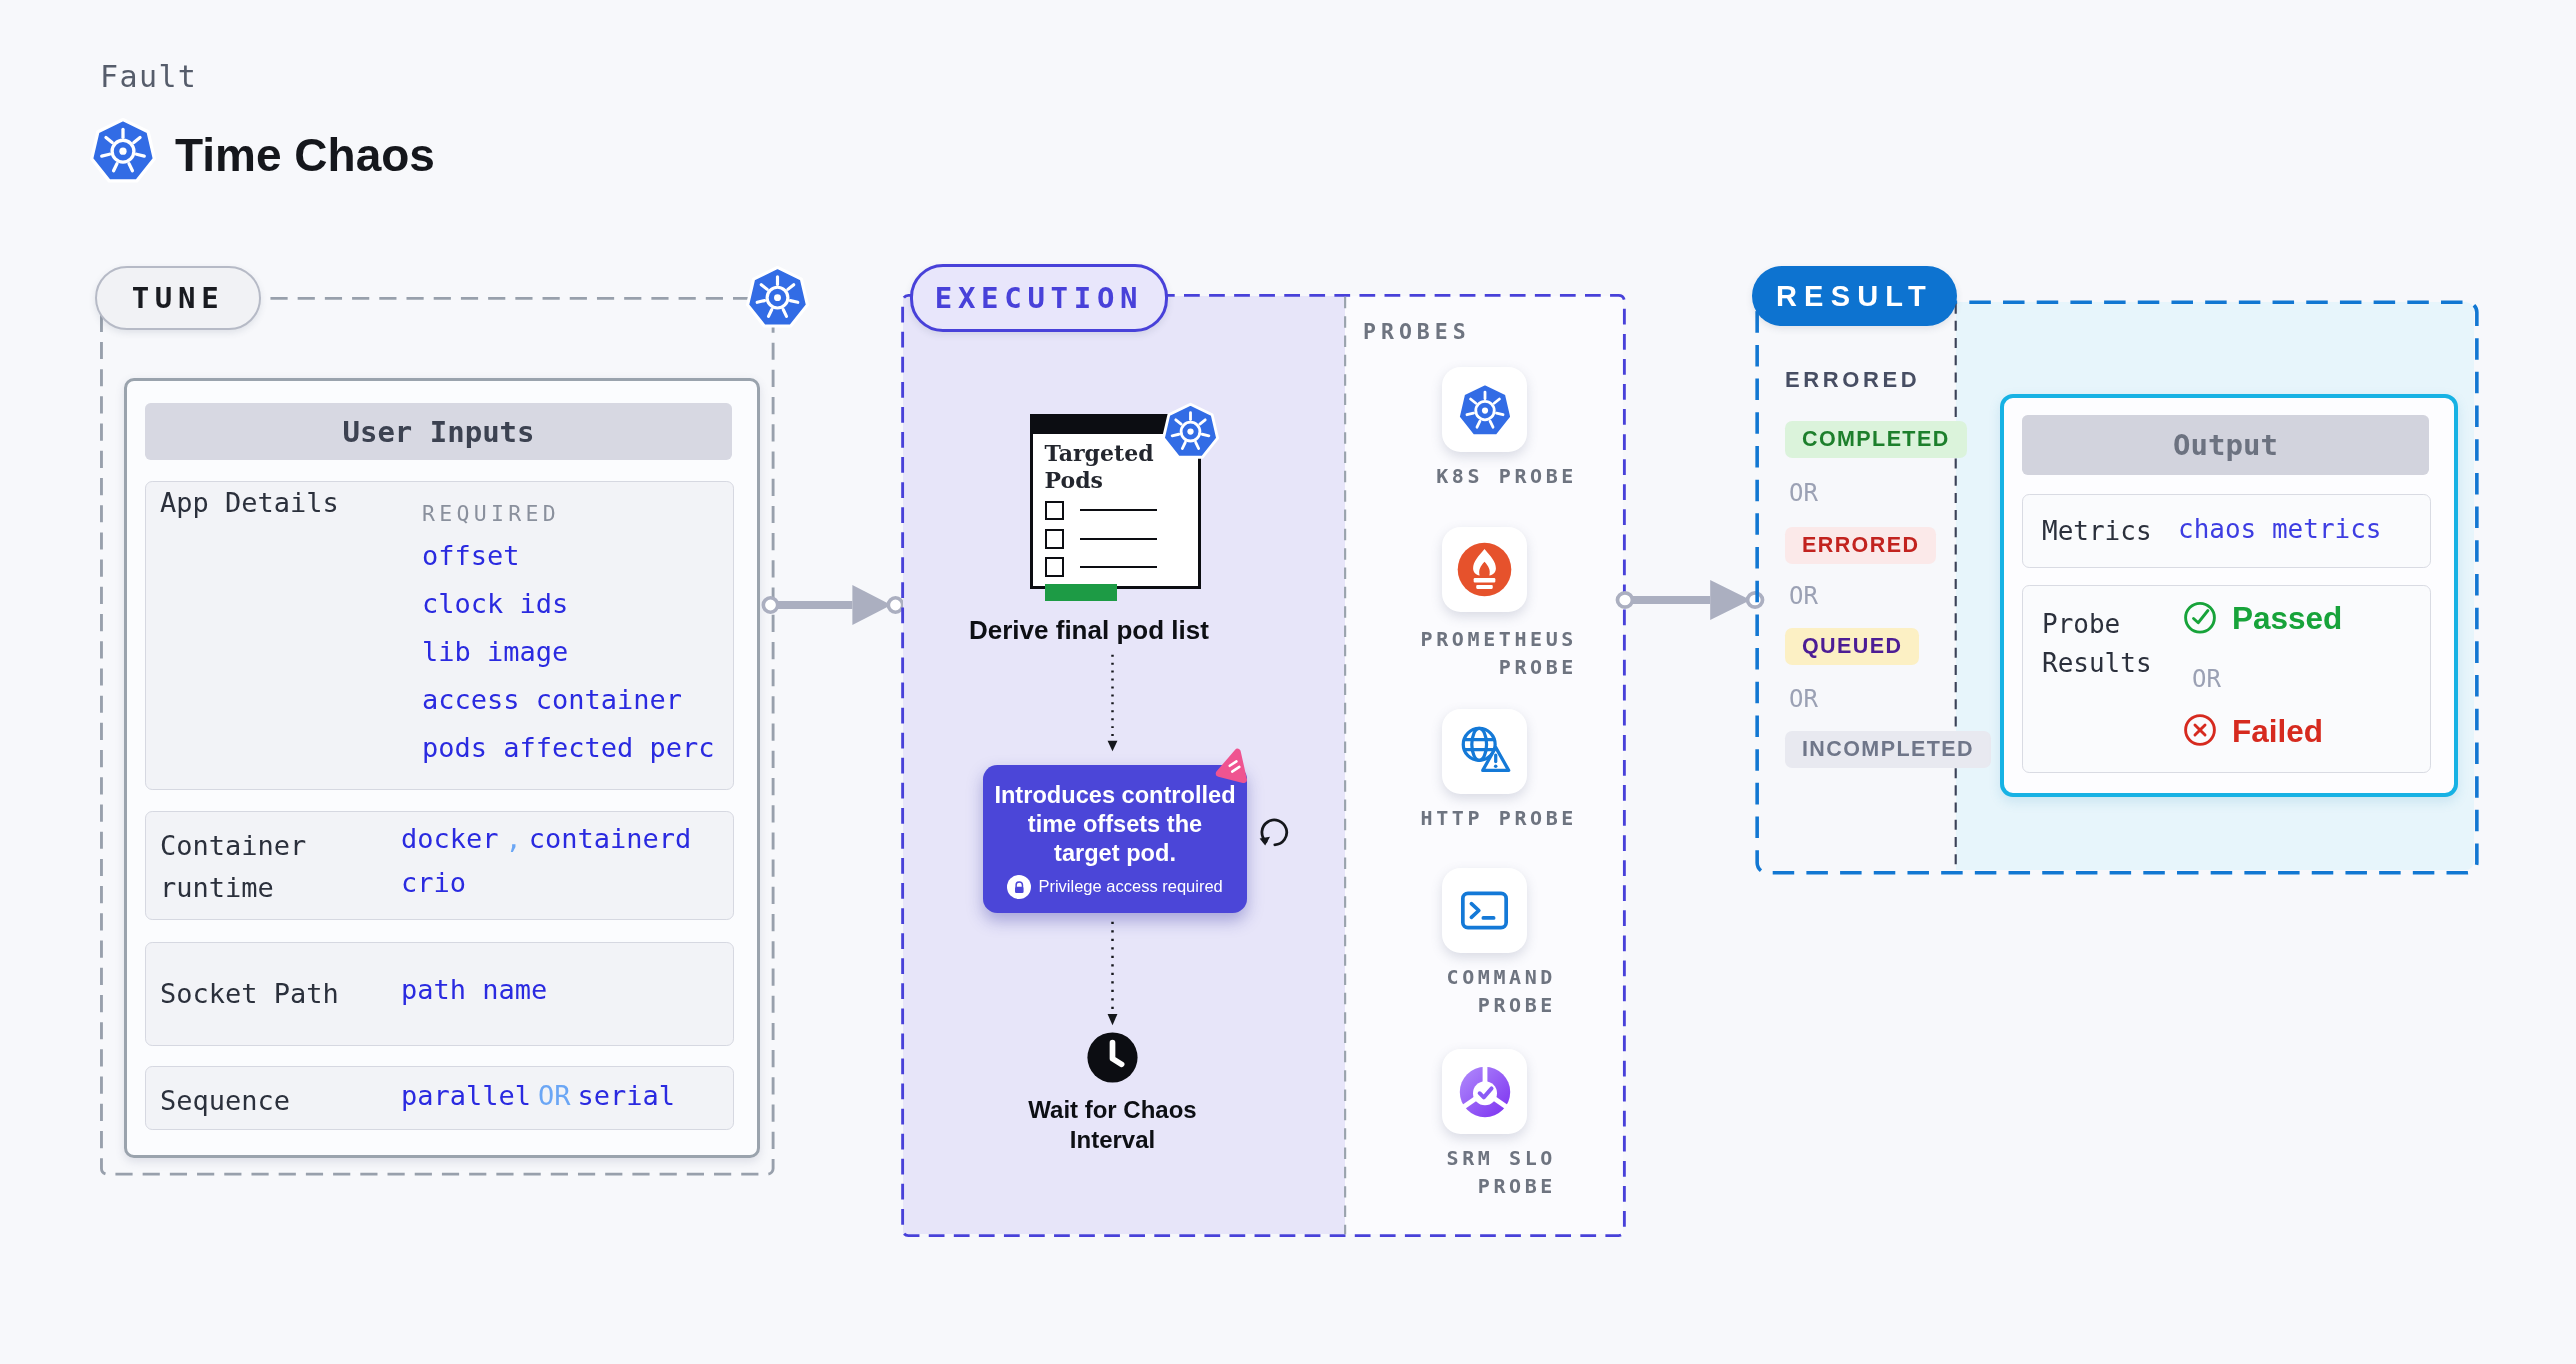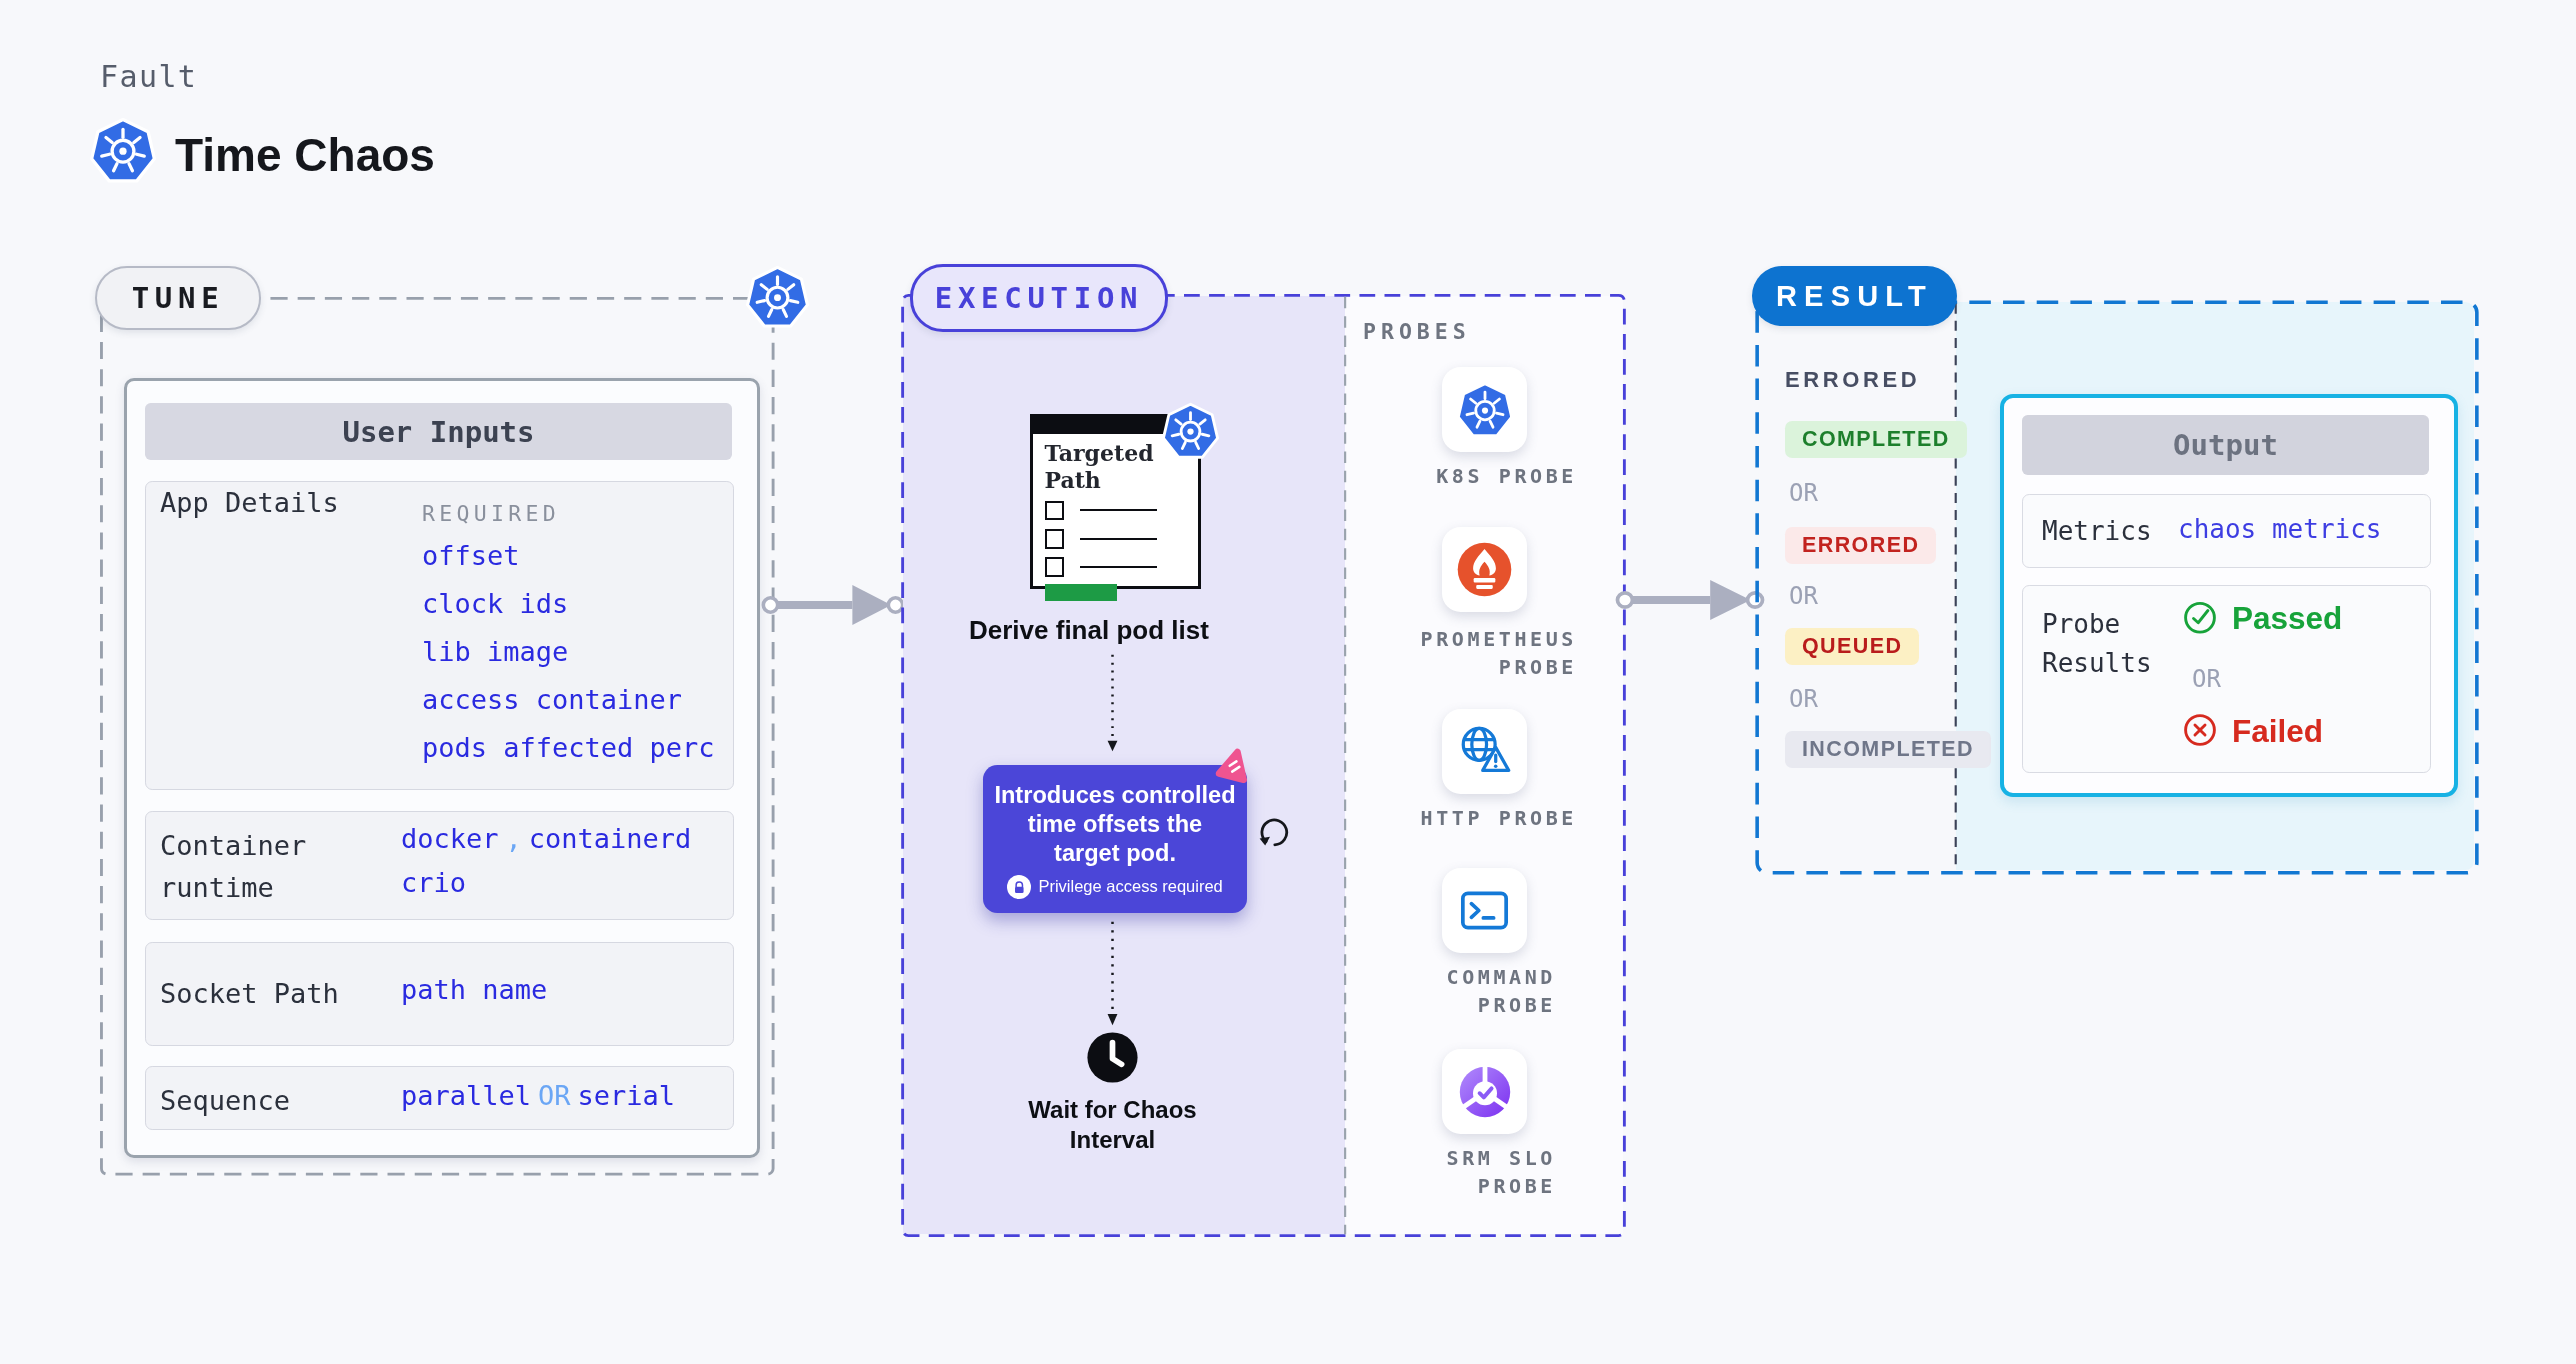--- a/index.html
+++ b/index.html
@@ -197,21 +197,21 @@
   <div class="abs" style="left:903px;top:296px;width:443px;height:938px;background:#e7e5f9;"></div>
   <div class="abs" style="left:1345px;top:296px;width:278px;height:938px;background:#fbfbfe;"></div>
   <svg class="abs" style="left:901px;top:294px" width="725" height="943" viewBox="0 0 1012 1317">
     <rect x="2" y="2" width="1008" height="1313" rx="8" fill="none" stroke="#4841d9" stroke-width="4" stroke-dasharray="22 13"></rect>
     <line x1="620" y1="4" x2="620" y2="1313" stroke="#9aa3ad" stroke-width="3" stroke-dasharray="16 11"></line>
   </svg>
   <div class="abs pill pill-exec mono" style="left:910px;top:264px;width:252px;height:62px;">EXECUTION</div>
 
   <div class="abs" style="left:1030px;top:414px;width:165px;height:169px;background:#fff;border:3.6px solid #0c0d12;">
     <div style="height:17px;background:#0c0d12;"></div>
-    <div class="serif" style="font-weight:bold;font-size:22px;color:#23262e;line-height:1.22;padding:5.7px 0 0 11.5px;width:115px;">Targeted Path</div>
+    <div class="serif" style="font-weight:bold;font-size:22px;color:#23262e;line-height:1.22;padding:5.7px 0 0 11.5px;width:115px;">Targeted Pods</div>
     <div style="padding:7.2px 0 0 11.5px;">
       <div style="display:flex;align-items:center;margin-bottom:8.6px;">
           <span style="width:15.8px;height:15.8px;border:2.1px solid #0c0d12;display:inline-block;"></span>
           <span style="width:77px;height:2.1px;background:#0c0d12;margin-left:15.8px;"></span>
         </div>
       <div style="display:flex;align-items:center;margin-bottom:8.6px;">
           <span style="width:15.8px;height:15.8px;border:2.1px solid #0c0d12;display:inline-block;"></span>
           <span style="width:77px;height:2.1px;background:#0c0d12;margin-left:15.8px;"></span>
         </div>
       <div style="display:flex;align-items:center;">
@@ -307,21 +307,21 @@
     <line x1="280" y1="5" x2="280" y2="797" stroke="#3c4358" stroke-width="3" stroke-dasharray="14 10"></line>
   </svg>
   <div class="abs pill pill-result" style="left:1752px;top:266px;width:205px;height:60px;font-size:29px;">RESULT</div>
 
   <div class="abs sans" style="left:1785px;top:367px;font-weight:bold;font-size:22px;letter-spacing:3.6px;color:#474e63;">ERRORED</div>
 
   <div class="chip" style="left:1785px;top:421px;background:#dbf3db;color:#1d7f2c;">COMPLETED</div>
   <div class="or-label mono" style="left:1789px;top:479px;">OR</div>
   <div class="chip" style="left:1785px;top:527px;background:#fbe9e9;color:#c2231f;">ERRORED</div>
   <div class="or-label mono" style="left:1789px;top:582px;">OR</div>
-  <div class="chip" style="left:1785px;top:628px;background:#fcf0c4;color:#b91c1c;">QUEUED</div>
+  <div class="chip" style="left:1785px;top:628px;background:#fcf0c4;color:#4c1d95;">QUEUED</div>
   <div class="or-label mono" style="left:1789px;top:685px;">OR</div>
   <div class="chip" style="left:1785px;top:731px;background:#e8e9f0;color:#6f7689;">INCOMPLETED</div>
 
   <div class="abs" style="left:2000px;top:394px;width:450px;height:395px;background:#fdfdff;border:4.3px solid #17b2e4;border-radius:13px;box-shadow:0 4.3px 11.5px rgba(40,140,190,.15);"></div>
   <div class="abs panel-header mono" style="left:2022px;top:415px;width:407px;height:60px;background:#d2d3dd;color:#6c7280;">Output</div>
 
   <div class="abs out-row" style="left:2022px;top:494px;width:407px;height:72px;"></div>
   <div class="abs out-label mono" style="left:2042px;top:512px;">Metrics</div>
   <div class="abs mono" style="left:2178px;top:514px;font-size:26px;color:#3d3de2;">chaos metrics</div>
 

